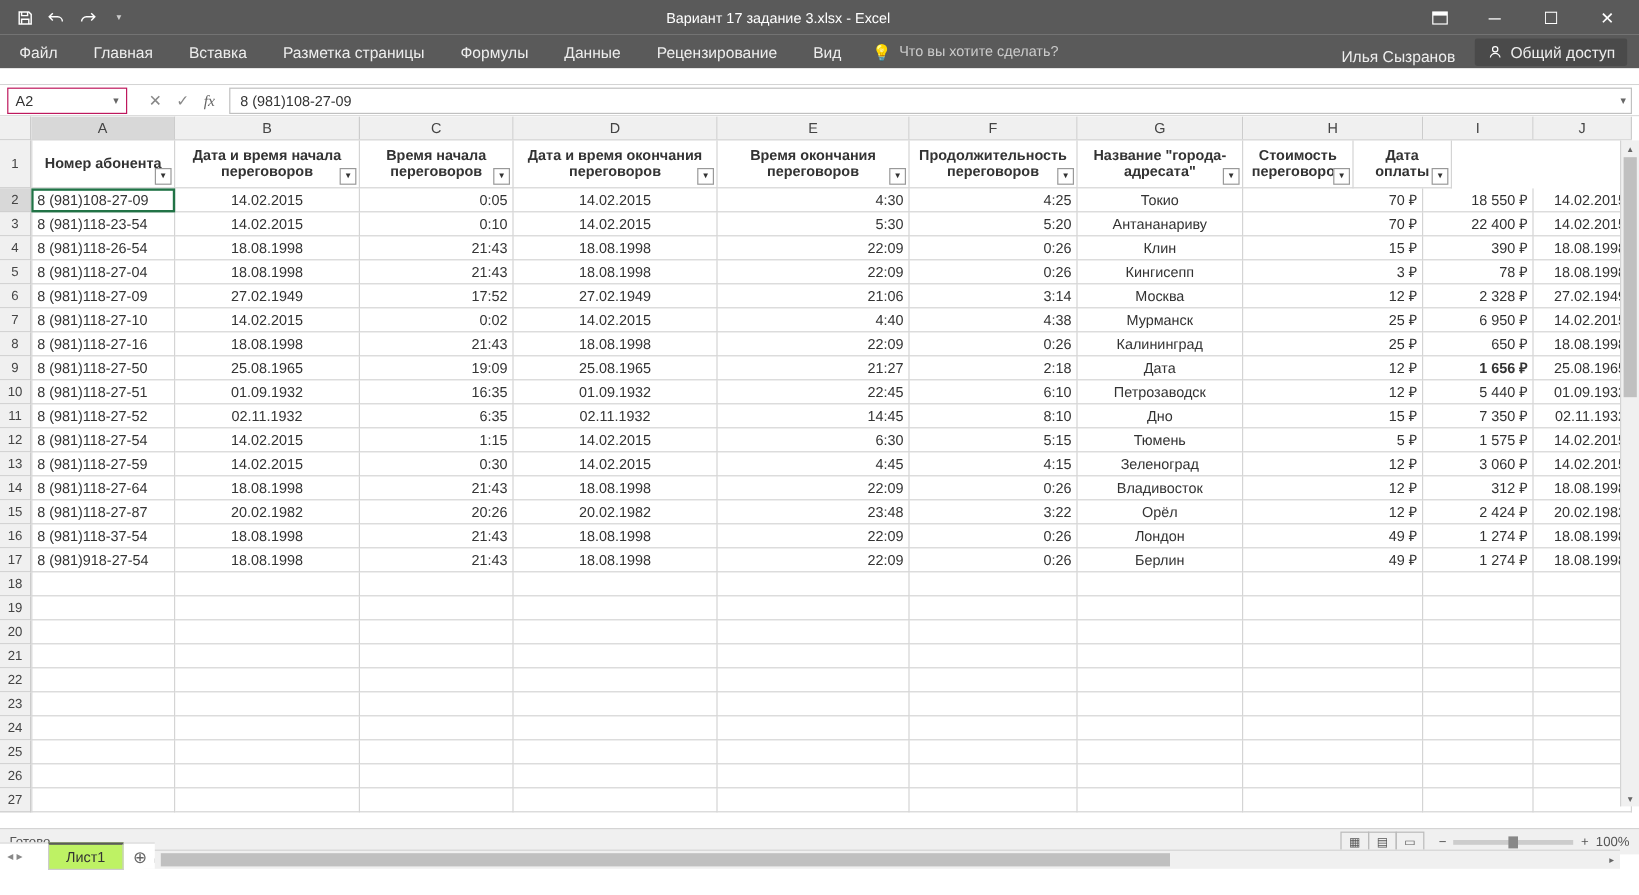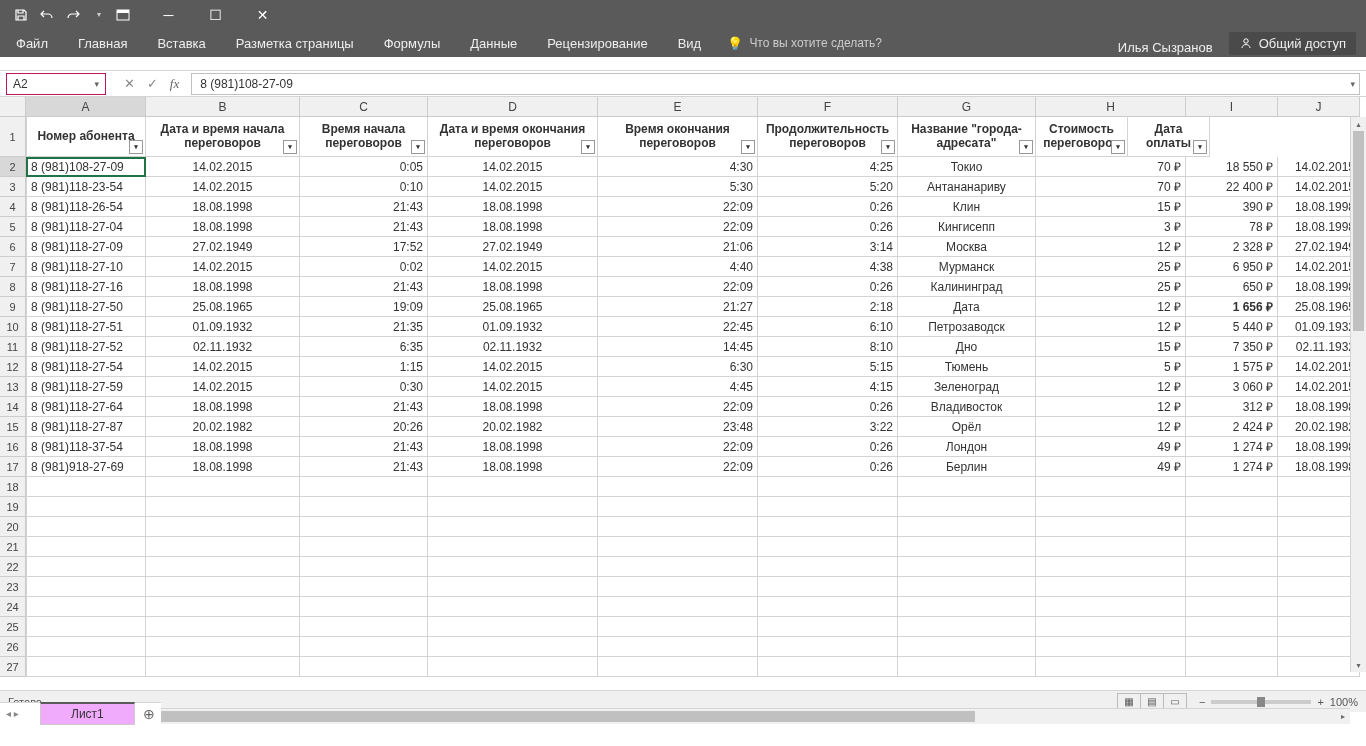--- a/index.html
+++ b/index.html
@@ -59,21 +59,21 @@
 .scroll-v .arr { height: 14px; display: flex; align-items: center; justify-content: center; font-size: 8px; color: #666; }
 .scroll-v .arr.down { position: absolute; bottom: 0; width: 100%; }
 
 .scroll-h { position: absolute; left: 120px; right: 16px; bottom: 22px; height: 16px; background: #f0f0f0; border-top: 1px solid #d4d4d4; display:flex; }
 .scroll-h .arr { width: 14px; display:flex; align-items:center; justify-content:center; font-size:8px; color:#666;}
 .scroll-h .track { flex:1; position:relative;}
 .scroll-h .thumb { position:absolute; left:0; width:70%; top:2px; bottom:2px; background:#c0c0c0;}
 
 .sheet-tabs { position: absolute; bottom: 22px; left: 0; height: 22px; display: flex; align-items: center; background: #fff; border-top: 1px solid #d4d4d4; padding-left: 40px; }
 .sheet-nav { position: absolute; left: 6px; display: flex; gap: 6px; color: #888; font-size: 10px; }
-.sheet-tab { padding: 3px 30px; border: 1px solid #ccc; border-top: 2px solid #5a5a5a; background: #f0abfc; font-size: 12px; margin-right: 2px; }
+.sheet-tab { padding: 3px 14px; border: 1px solid #ccc; border-top: 2px solid #5a5a5a; background: #bef264; font-size: 12px; margin-right: 2px; }
 .sheet-add { width: 24px; height: 20px; display: flex; align-items: center; justify-content: center; color: #666; font-size: 14px; cursor: pointer; }
 
 .statusbar { height: 22px; background: #f0f0f0; border-top: 1px solid #d4d4d4; display: flex; align-items: center; padding: 0 8px; font-size: 11px; color: #555; }
 .statusbar .right { margin-left: auto; display: flex; align-items: center; gap: 12px; }
 .view-btns { display: flex; }
 .view-btn { width: 24px; height: 18px; border: 1px solid #bbb; display: flex; align-items: center; justify-content: center; font-size: 10px; margin-left: -1px; }
 .zoom { display: flex; align-items: center; gap: 6px; }
 .zoom .slider { width: 100px; height: 4px; background: #ccc; position: relative; }
 .zoom .slider .knob { position: absolute; left: 50%; top: -3px; width: 8px; height: 10px; background: #888; transform: translateX(-50%); }
 
@@ -94,20 +94,21 @@
           <path d="M5 3L2 6l3 3M2 6h7a4 4 0 014 4" fill="none" stroke="#fff" stroke-width="1.2"></path>
         </svg>
     </div>
     <div class="qat-btn">
       <svg width="16" height="14" viewBox="0 0 16 14">
           <path d="M11 3l3 3-3 3M14 6H7a4 4 0 00-4 4" fill="none" stroke="#fff" stroke-width="1.2"></path>
         </svg>
     </div>
     <div class="qat-btn" style="font-size:8px;color:#ccc;">▾</div>
   </div>
+  <div class="title">Вариант 17 задание 3.xlsx - Excel</div>
   <div class="ribbon-opts">
     <svg width="14" height="12" viewBox="0 0 14 12">
         <rect x="1" y="1" width="12" height="10" fill="none" stroke="#fff"></rect>
         <rect x="1" y="1" width="12" height="3" fill="#fff"></rect>
       </svg>
   </div>
   <div class="win-controls">
     <div class="win-btn">─</div>
     <div class="win-btn">☐</div>
     <div class="win-btn">✕</div>
@@ -343,21 +344,21 @@
           <div class="cell r" style="width: 160px;">21:27</div>
           <div class="cell r" style="width: 140px;">2:18</div>
           <div class="cell c" style="width: 138px;">Дата</div>
           <div class="cell r" style="width: 150px;">12 ₽</div>
           <div class="cell r" style="width: 92px; font-weight: bold;">1 656 ₽</div>
           <div class="cell r" style="width: 82px;">25.08.1965</div>
         </div>
         <div class="cell-row">
           <div class="cell l-border" style="width: 120px;">8 (981)118-27-51</div>
           <div class="cell c" style="width: 154px;">01.09.1932</div>
-          <div class="cell r" style="width: 128px;">21:35</div>
+          <div class="cell r" style="width: 128px;">16:35</div>
           <div class="cell c" style="width: 170px;">01.09.1932</div>
           <div class="cell r" style="width: 160px;">22:45</div>
           <div class="cell r" style="width: 140px;">6:10</div>
           <div class="cell c" style="width: 138px;">Петрозаводск</div>
           <div class="cell r" style="width: 150px;">12 ₽</div>
           <div class="cell r" style="width: 92px;">5 440 ₽</div>
           <div class="cell r" style="width: 82px;">01.09.1932</div>
         </div>
         <div class="cell-row">
           <div class="cell l-border" style="width: 120px;">8 (981)118-27-52</div>
@@ -425,21 +426,21 @@
           <div class="cell r" style="width: 128px;">21:43</div>
           <div class="cell c" style="width: 170px;">18.08.1998</div>
           <div class="cell r" style="width: 160px;">22:09</div>
           <div class="cell r" style="width: 140px;">0:26</div>
           <div class="cell c" style="width: 138px;">Лондон</div>
           <div class="cell r" style="width: 150px;">49 ₽</div>
           <div class="cell r" style="width: 92px;">1 274 ₽</div>
           <div class="cell r" style="width: 82px;">18.08.1998</div>
         </div>
         <div class="cell-row">
-          <div class="cell l-border" style="width: 120px;">8 (981)918-27-69</div>
+          <div class="cell l-border" style="width: 120px;">8 (981)918-27-54</div>
           <div class="cell c" style="width: 154px;">18.08.1998</div>
           <div class="cell r" style="width: 128px;">21:43</div>
           <div class="cell c" style="width: 170px;">18.08.1998</div>
           <div class="cell r" style="width: 160px;">22:09</div>
           <div class="cell r" style="width: 140px;">0:26</div>
           <div class="cell c" style="width: 138px;">Берлин</div>
           <div class="cell r" style="width: 150px;">49 ₽</div>
           <div class="cell r" style="width: 92px;">1 274 ₽</div>
           <div class="cell r" style="width: 82px;">18.08.1998</div>
         </div>

